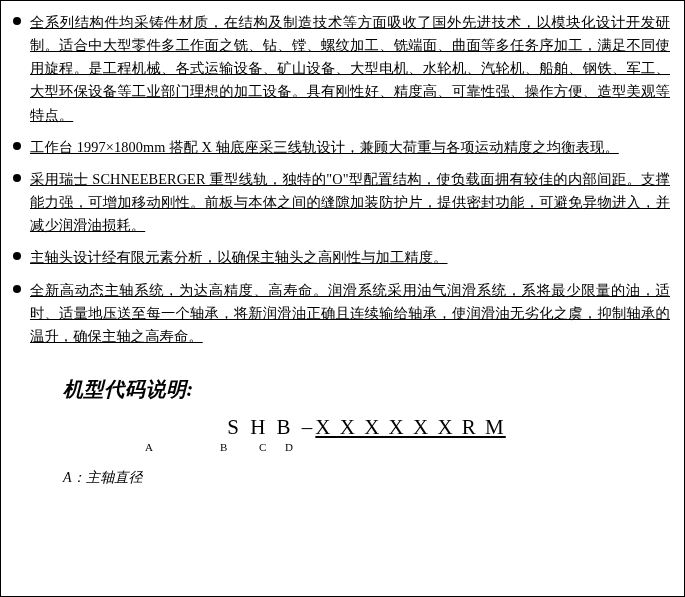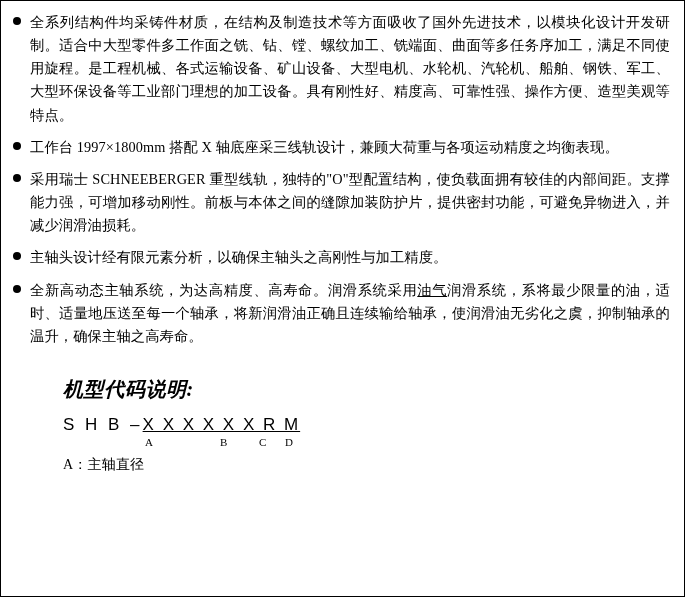--- a/index.html
+++ b/index.html
@@ -41,60 +41,63 @@
     position: absolute;
     left: 0;
     top: 6px;
     width: 8px;
     height: 8px;
     border-radius: 50%;
     background: #000000;
   }
   .bullet-item .text {
     display: block;
+    text-decoration: underline;
   }
   .u {
     text-decoration: underline;
   }
   .code-block {
     margin-top: 28px;
     padding-left: 50px;
   }
   .code-title {
     font-size: 20px;
     font-weight: bold;
     font-style: italic;
     letter-spacing: 0.6px;
     margin-bottom: 12px;
   }
   .code-row {
-    font-family: Liberation Sans, sans-serif;
-    font-size: 17px;
+    font-family: Liberation Serif, serif;
+    font-size: 21px;
     letter-spacing: 1px;
     white-space: nowrap;
+    text-align: center;
   }
   .code-row .prefix {
     letter-spacing: 3px;
   }
   .code-row .var {
     text-decoration: underline;
     letter-spacing: 2px;
   }
   .code-marks {
     position: relative;
     height: 15px;
     font-size: 11px;
     margin-top: 1px;
   }
   .code-marks span {
     position: absolute;
     top: 0;
   }
   .legend {
-    margin-top: 6px;
+    margin-top: 14px;
+    font-style: italic;
   }
   .legend-item {
     font-size: 14px;
     line-height: 1.2;
     margin-bottom: 13px;
     letter-spacing: 0.2px;
   }
 </style>
 </head>
 <body>

